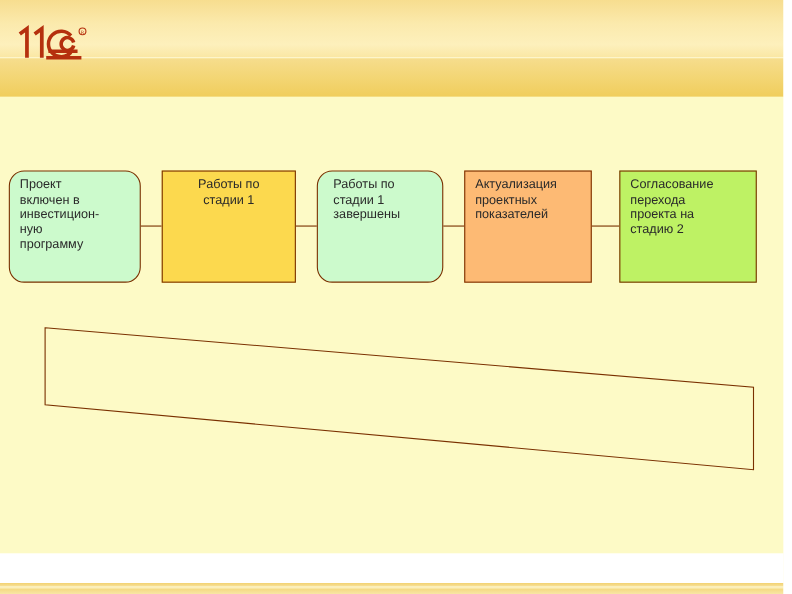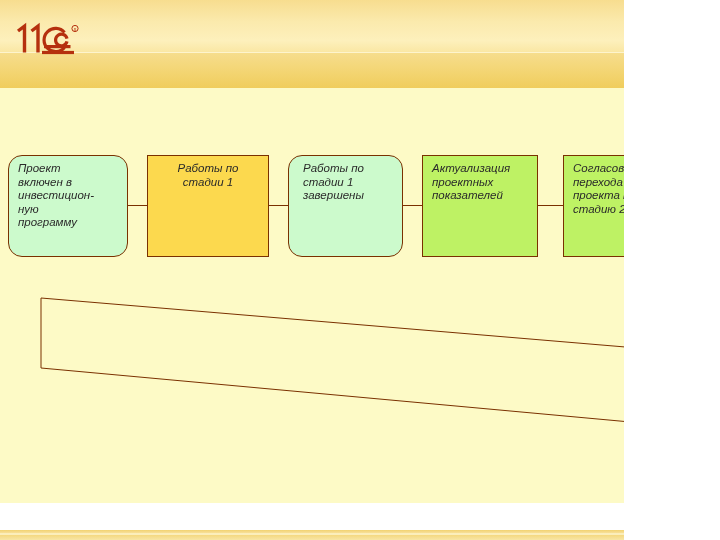--- a/index.html
+++ b/index.html
@@ -2,26 +2,25 @@
 <html><head>
 <meta charset="utf-8">
 <style>
   html, body {
     margin: 0;
     padding: 0;
     background: #ffffff;
   }
   #slide {
     position: relative;
-    width: 624px;
+    width: 712px;
     height: 540px;
     overflow: hidden;
     background: #fdfac6;
     font-family: "Liberation Sans", sans-serif;
-    font-style: italic;
   }
 
   
   .header {
     position: absolute;
     left: 0; top: 0;
     width: 720px;
     height: 88px;
   }
   .hdr-band-a {
@@ -184,21 +183,21 @@
       <div class="label center">Работы по
 стадии 1</div>
     </div>
 
     <div class="node rounded" style="left:288px; width:115px; background:#ccfacc;">
       <div class="label" style="left:14px;">Работы по
 стадии 1
 завершены</div>
     </div>
 
-    <div class="node" style="left:422px; width:116px; background:#bef264;">
+    <div class="node" style="left:422px; width:116px; background:#fdba74;">
       <div class="label">Актуализация
 проектных
 показателей</div>
     </div>
 
     <div class="node" style="left:563px; width:125px; background:#bef264;">
       <div class="label">Согласование
 перехода
 проекта на
 стадию 2</div>

